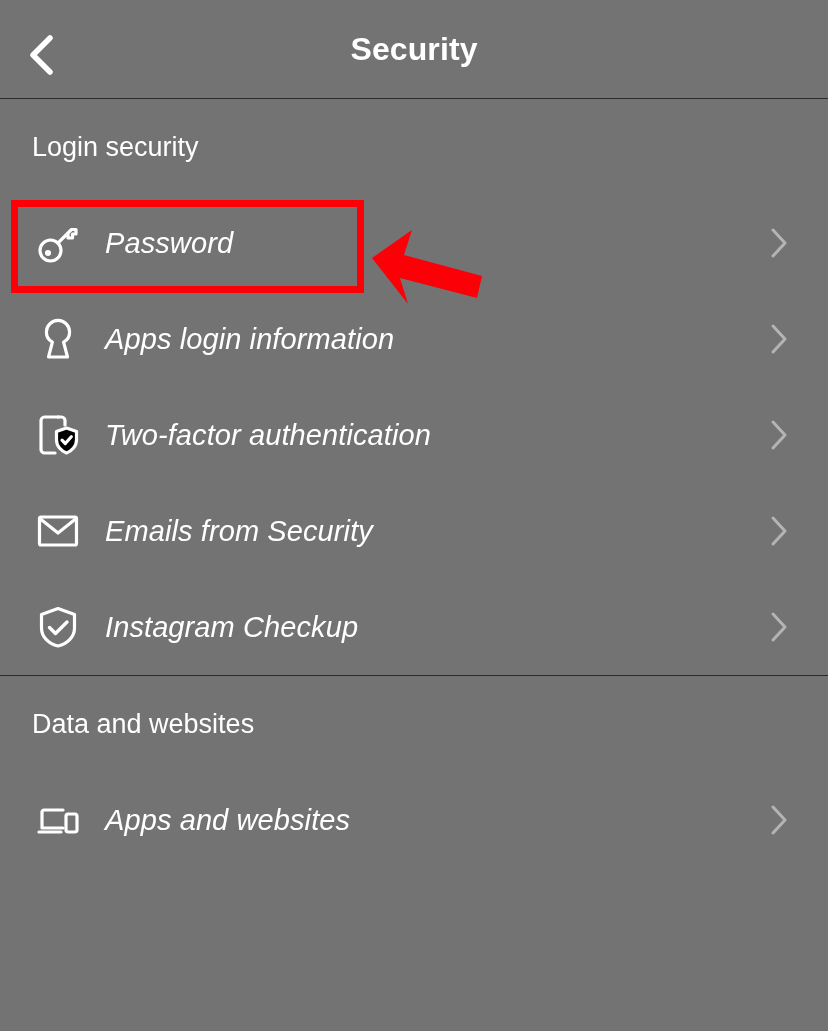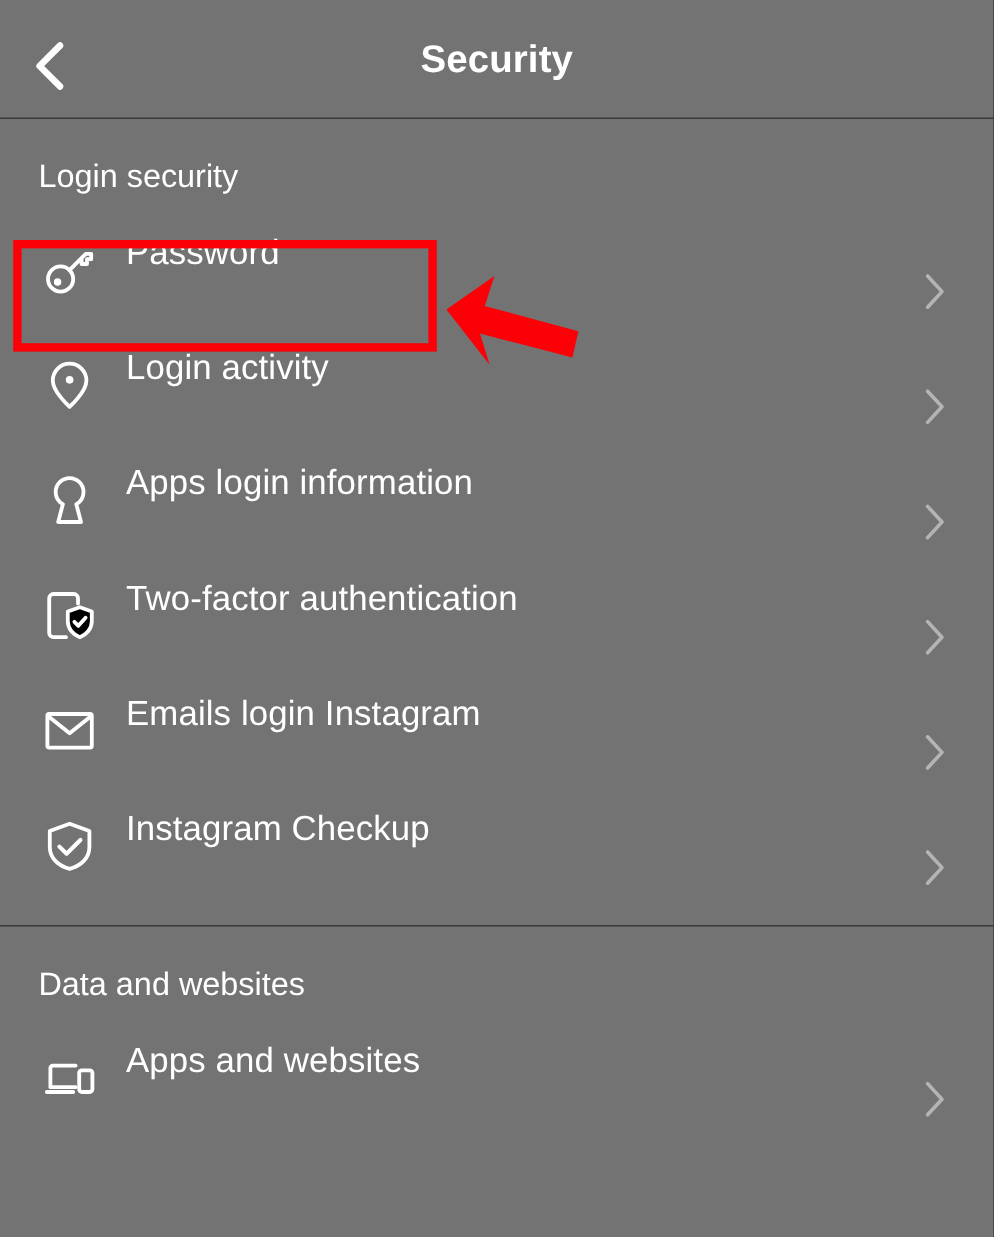--- a/index.html
+++ b/index.html
@@ -72,22 +72,23 @@
   .section-title.second {
     height: 96px;
     line-height: 96px;
   }
 
   
   .row {
     position: relative;
     height: 96px;
     display: flex;
-    align-items: flex-start;
+    align-items: center;
     cursor: pointer;
+    font-style: italic;
   }
   .row-icon {
     width: 60px;
     min-width: 60px;
     margin-left: 28px;
     height: 60px;
     display: flex;
     align-items: center;
     justify-content: center;
   }
@@ -169,34 +170,20 @@
         </svg>
       </div>
       <div class="row-label">Password</div>
       <div class="row-chevron">
         <svg width="20" height="32" viewBox="0 0 20 32" fill="none">
           <path d="M4 3 L16 16 L4 29" stroke="#b4b4b4" stroke-width="3" stroke-linecap="round" stroke-linejoin="round" fill="none"></path>
         </svg>
       </div>
     </div>
 
-    <div class="row">
-      <div class="row-icon">
-        <svg width="46" height="46" viewBox="0 0 46 46" fill="none">
-          <path d="M23 41 C23 41 37 28.5 37 19 C37 11.3 30.7 5 23 5 C15.3 5 9 11.3 9 19 C9 28.5 23 41 23 41 Z" stroke="#ffffff" stroke-width="3.2" stroke-linejoin="round" fill="none"></path>
-          <circle cx="23" cy="18.5" r="3.2" fill="#ffffff"></circle>
-        </svg>
-      </div>
-      <div class="row-label">Login activity</div>
-      <div class="row-chevron">
-        <svg width="20" height="32" viewBox="0 0 20 32" fill="none">
-          <path d="M4 3 L16 16 L4 29" stroke="#b4b4b4" stroke-width="3" stroke-linecap="round" stroke-linejoin="round" fill="none"></path>
-        </svg>
-      </div>
-    </div>
 
     <div class="row">
       <div class="row-icon">
         <svg width="46" height="46" viewBox="0 0 46 46" fill="none">
           <path d="M28.6 26.2 C32.2 24.2 34.6 20.4 34.6 16 C34.6 9.6 29.4 4.4 23 4.4 C16.6 4.4 11.4 9.6 11.4 16 C11.4 20.4 13.8 24.2 17.4 26.2 L13.5 41 L32.5 41 Z" stroke="#ffffff" stroke-width="3.2" stroke-linejoin="round" stroke-linecap="round" fill="none"></path>
         </svg>
       </div>
       <div class="row-label">Apps login information</div>
       <div class="row-chevron">
         <svg width="20" height="32" viewBox="0 0 20 32" fill="none">
@@ -222,21 +209,21 @@
       </div>
     </div>
 
     <div class="row">
       <div class="row-icon">
         <svg width="46" height="46" viewBox="0 0 46 46" fill="none">
           <rect x="4.5" y="9" width="37" height="28" rx="1.5" stroke="#ffffff" stroke-width="3.2" fill="none"></rect>
           <path d="M5.5 11 L23 25 L40.5 11" stroke="#ffffff" stroke-width="3.2" stroke-linecap="round" stroke-linejoin="round" fill="none"></path>
         </svg>
       </div>
-      <div class="row-label">Emails login Instagram</div>
+      <div class="row-label">Emails from Security</div>
       <div class="row-chevron">
         <svg width="20" height="32" viewBox="0 0 20 32" fill="none">
           <path d="M4 3 L16 16 L4 29" stroke="#b4b4b4" stroke-width="3" stroke-linecap="round" stroke-linejoin="round" fill="none"></path>
         </svg>
       </div>
     </div>
 
     <div class="row">
       <div class="row-icon">
         <svg width="46" height="46" viewBox="0 0 46 46" fill="none">

